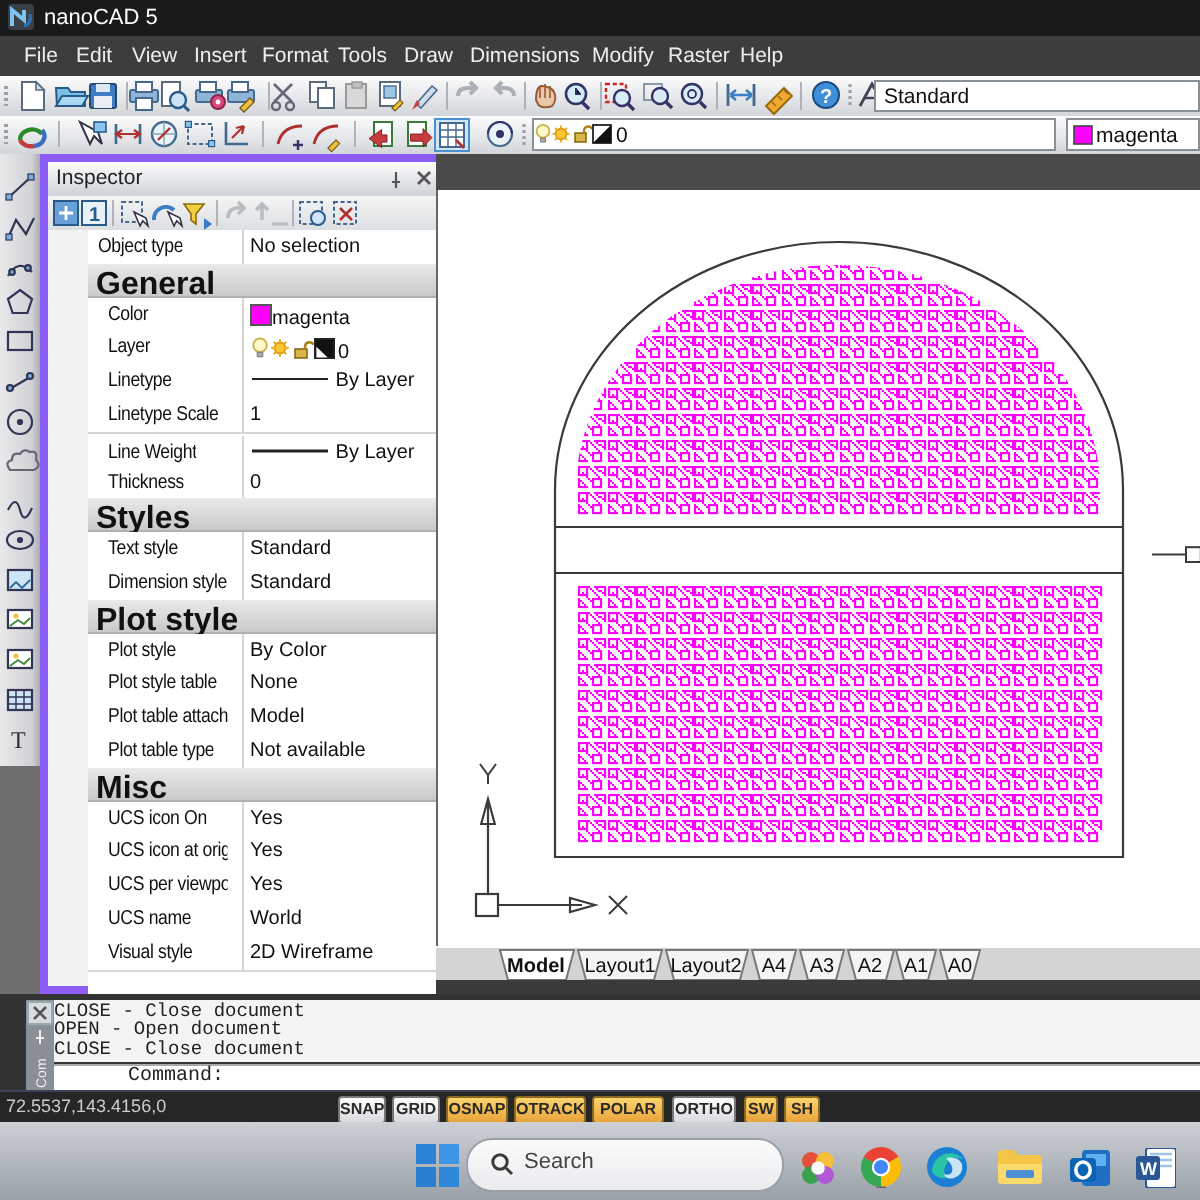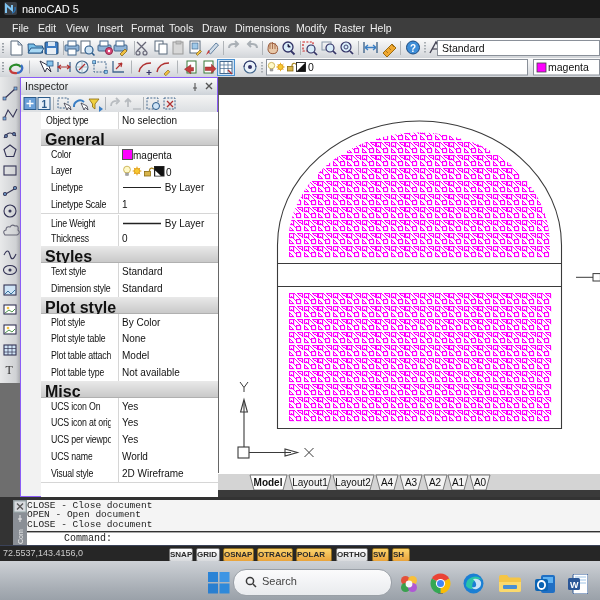--- a/index.html
+++ b/index.html
@@ -9,21 +9,21 @@
   #titlebar{left:0;top:0;width:600px;height:18px;background:#1a1a1a;color:#fff;}
   #titlebar .t{position:absolute;left:22px;top:3px;font-size:11px;}
   #menubar{left:0;top:18px;width:600px;height:20px;background:#3d3d3d;color:#eee;font-size:10.5px;}
   #menubar span{position:absolute;top:4px;}
   .tbar{left:0;width:600px;background:linear-gradient(#fbfbfb,#e3e5e8 60%,#d2d5d9);border-bottom:1px solid #b6b9bd;}
   #tb1{top:38px;height:20px;}
   #tb2{top:58px;height:19px;}
   
   #leftstrip{left:0;top:77px;width:20px;height:420px;background:linear-gradient(90deg,#e8e9ea,#cfd1d4 80%,#aaacb0);}
   #leftstrip .dk{position:absolute;left:0;top:306px;width:20px;height:114px;background:#6e6e6e;}
-  #inspector{left:20px;top:77px;width:198px;height:420px;background:#f2f2f2;border:1px solid #8b5cf6;box-sizing:border-box;}
+  #inspector{left:20px;top:77px;width:198px;height:420px;background:#f2f2f2;border:4px solid #8b5cf6;box-sizing:border-box;}
   #insp-title{position:absolute;left:0;top:0;width:196px;height:17px;background:linear-gradient(#fdfdfd,#cdd2d8);border-bottom:1px solid #aaa;}
   #insp-title .t{position:absolute;left:4px;top:2px;font-size:10.5px;color:#222;}
   #insp-tools{position:absolute;left:0;top:17px;width:196px;height:17px;background:linear-gradient(#f4f4f4,#dcdfe2);}
   #insp-grid{position:absolute;left:0;top:34px;width:196px;height:386px;background:#fff;margin-left:20px;}
   .irow{position:absolute;left:0;width:196px;height:17px;border-bottom:1px solid #d6d6d6;background:#fff;}
   .irow .lab{position:absolute;left:10px;top:3px;font-size:10px;color:#111;max-width:68px;white-space:nowrap;overflow:hidden;letter-spacing:-0.2px;transform:scaleX(0.88);transform-origin:0 50%;}
   .irow .val{position:absolute;left:81px;top:3px;font-size:10px;color:#111;white-space:nowrap;}
   .irow .vline{position:absolute;left:77px;top:0;width:1px;height:17px;background:#d6d6d6;}
   .ihead{position:absolute;left:0;width:196px;height:16px;
      background:linear-gradient(#e9e9e9,#c9c9c9);border-bottom:1px solid #b0b0b0;}
@@ -39,21 +39,21 @@
   
   #cmdwin{left:0;top:497px;width:600px;height:49px;background:#333;}
   #cmdstrip{position:absolute;left:13px;top:3px;width:14px;height:46px;background:#8a8f96;}
   #cmdhist{position:absolute;left:27px;top:3px;width:573px;height:31px;background:#f4f4f4;
      font-family:"Liberation Mono",monospace;font-size:9.5px;color:#222;line-height:9.4px;padding-top:1px;box-sizing:border-box;}
   #cmdline{position:absolute;left:27px;top:35px;width:573px;height:13px;background:#fff;border-top:1px solid #aaa;
      font-family:"Liberation Mono",monospace;font-size:10px;color:#222;padding-left:37px;}
   
   #statusbar{left:0;top:545px;width:600px;height:16px;background:#262626;border-top:1px solid #3a4258;box-sizing:border-box;color:#ccc;font-size:9px;}
   .sbtn{position:absolute;top:2px;height:12px;border-radius:2px;font-size:8px;color:#2a2a2a;
-     line-height:12px;font-weight:bold;}
+     text-align:center;line-height:12px;font-weight:bold;}
   .sbtn.gray{background:linear-gradient(#ffffff,#d8dadd);border:1px solid #777;}
   .sbtn.amber{background:linear-gradient(#fcd46c,#e9a33b);border:1px solid #8a6a20;}
   
   #taskbar{left:0;top:561px;width:600px;height:39px;background:linear-gradient(#cdd1d6,#a8aeb5 70%,#9aa1a9);}
   #search{position:absolute;left:233px;top:8px;width:157px;height:25px;border-radius:13px;
      background:linear-gradient(#fbfbfc,#e9ebee);border:1px solid #9aa0a7;color:#444;font-size:11px;}
 </style></head>
 <body>
 <div id="stage">
   <div class="abs" id="titlebar">

